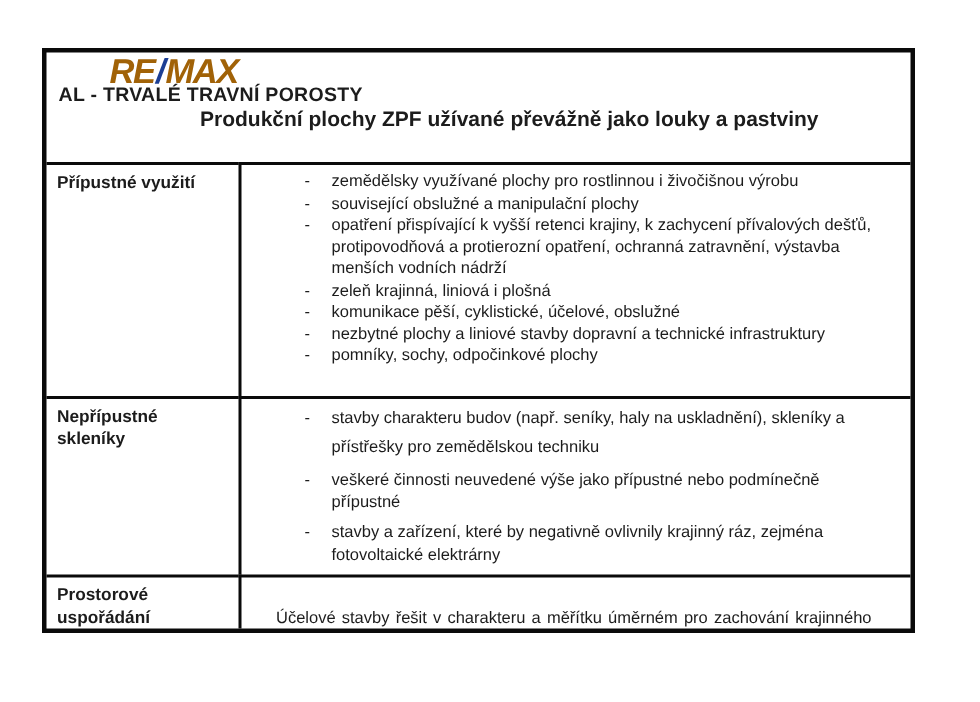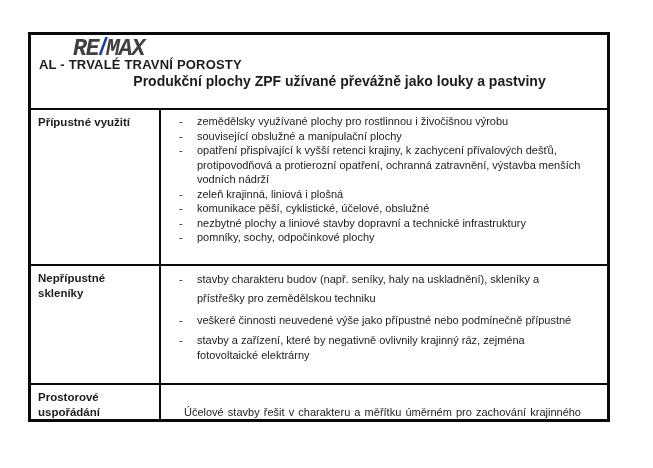--- a/index.html
+++ b/index.html
@@ -37,21 +37,21 @@
   }
   .logo {
     margin: 2px 0 0 42px;
     font-size: 23px;
     font-weight: bold;
     font-style: italic;
     letter-spacing: -1px;
     line-height: 20px;
     white-space: nowrap;
   }
-  .logo .red  { color: #404040; font-family: Liberation Mono, monospace; }
+  .logo .red  { color: #a16207; }
   .logo .blue { color: #1b3e94; padding: 0 1px; }
   .doc-title {
     margin: -2px 0 0 8px;
     font-size: 13px;
     font-weight: bold;
     letter-spacing: 0.2px;
     line-height: 15px;
     white-space: nowrap;
   }
   .doc-subtitle {
@@ -79,20 +79,21 @@
   }
   ul.dash-list {
     list-style: none;
     margin: 0;
     padding: 4px 8px 0 0;
   }
   ul.dash-list li {
     position: relative;
     padding-left: 36px;
     line-height: 14.5px;
+    margin-left: 24px;
   }
   ul.dash-list li::before {
     content: "-";
     position: absolute;
     left: 18px;
     top: 0;
   }
   ul.dash-list.spaced {
     padding-right: 26px;
   }

